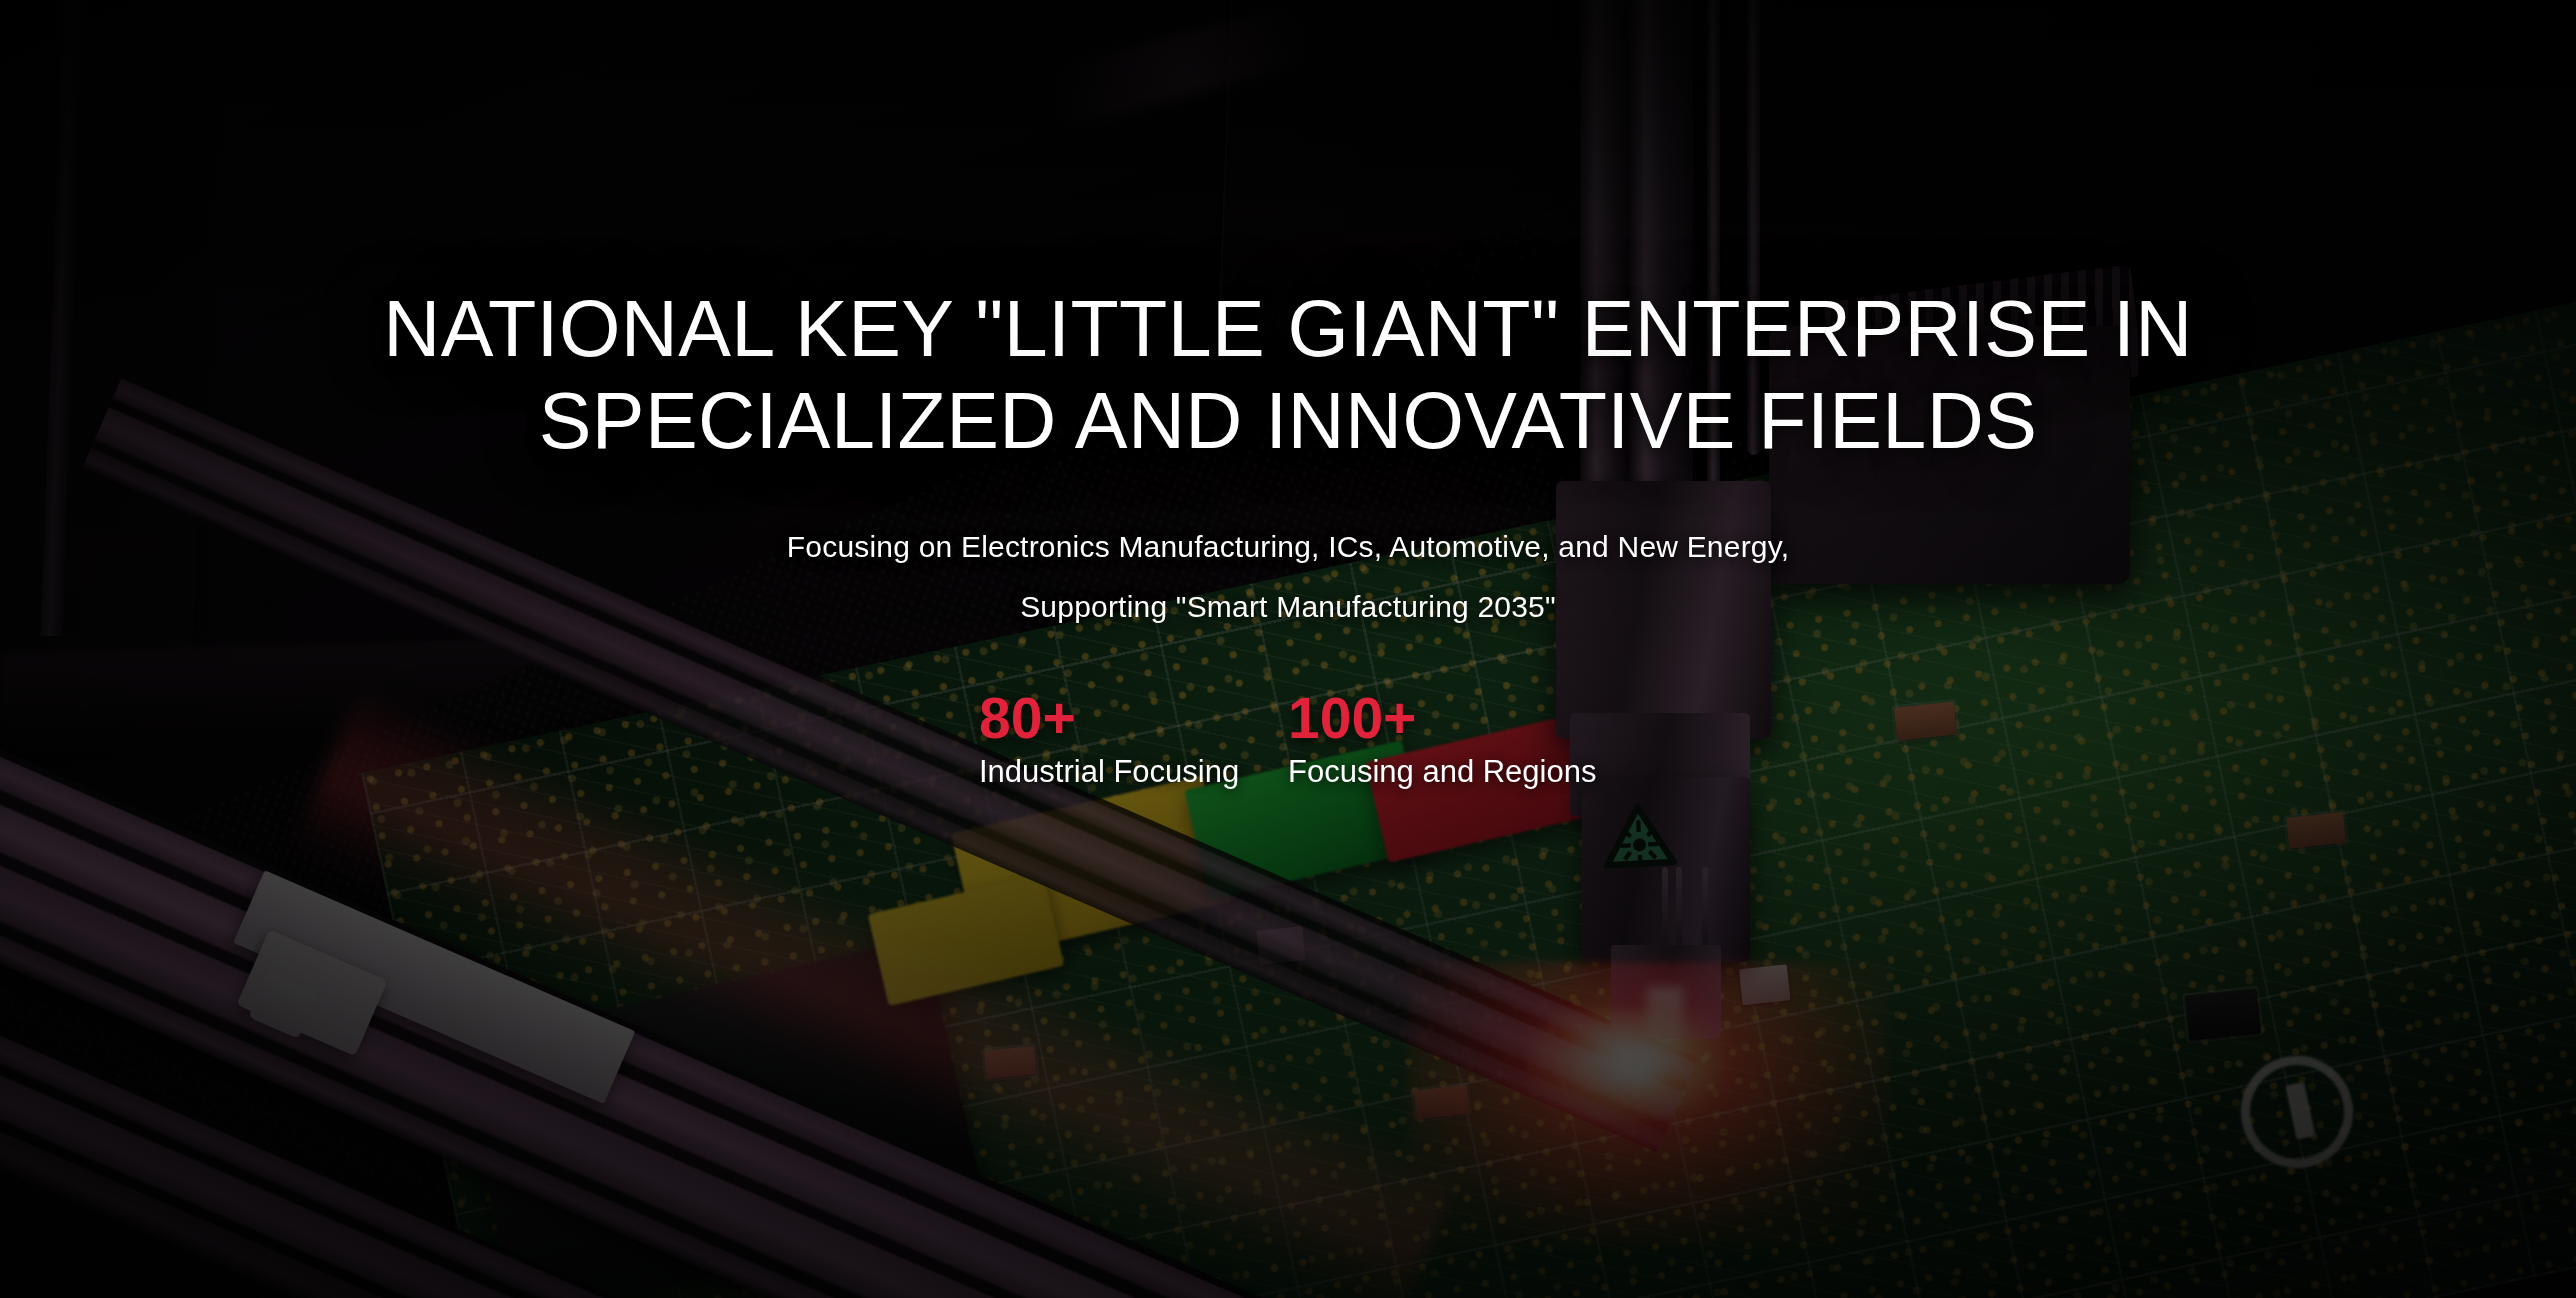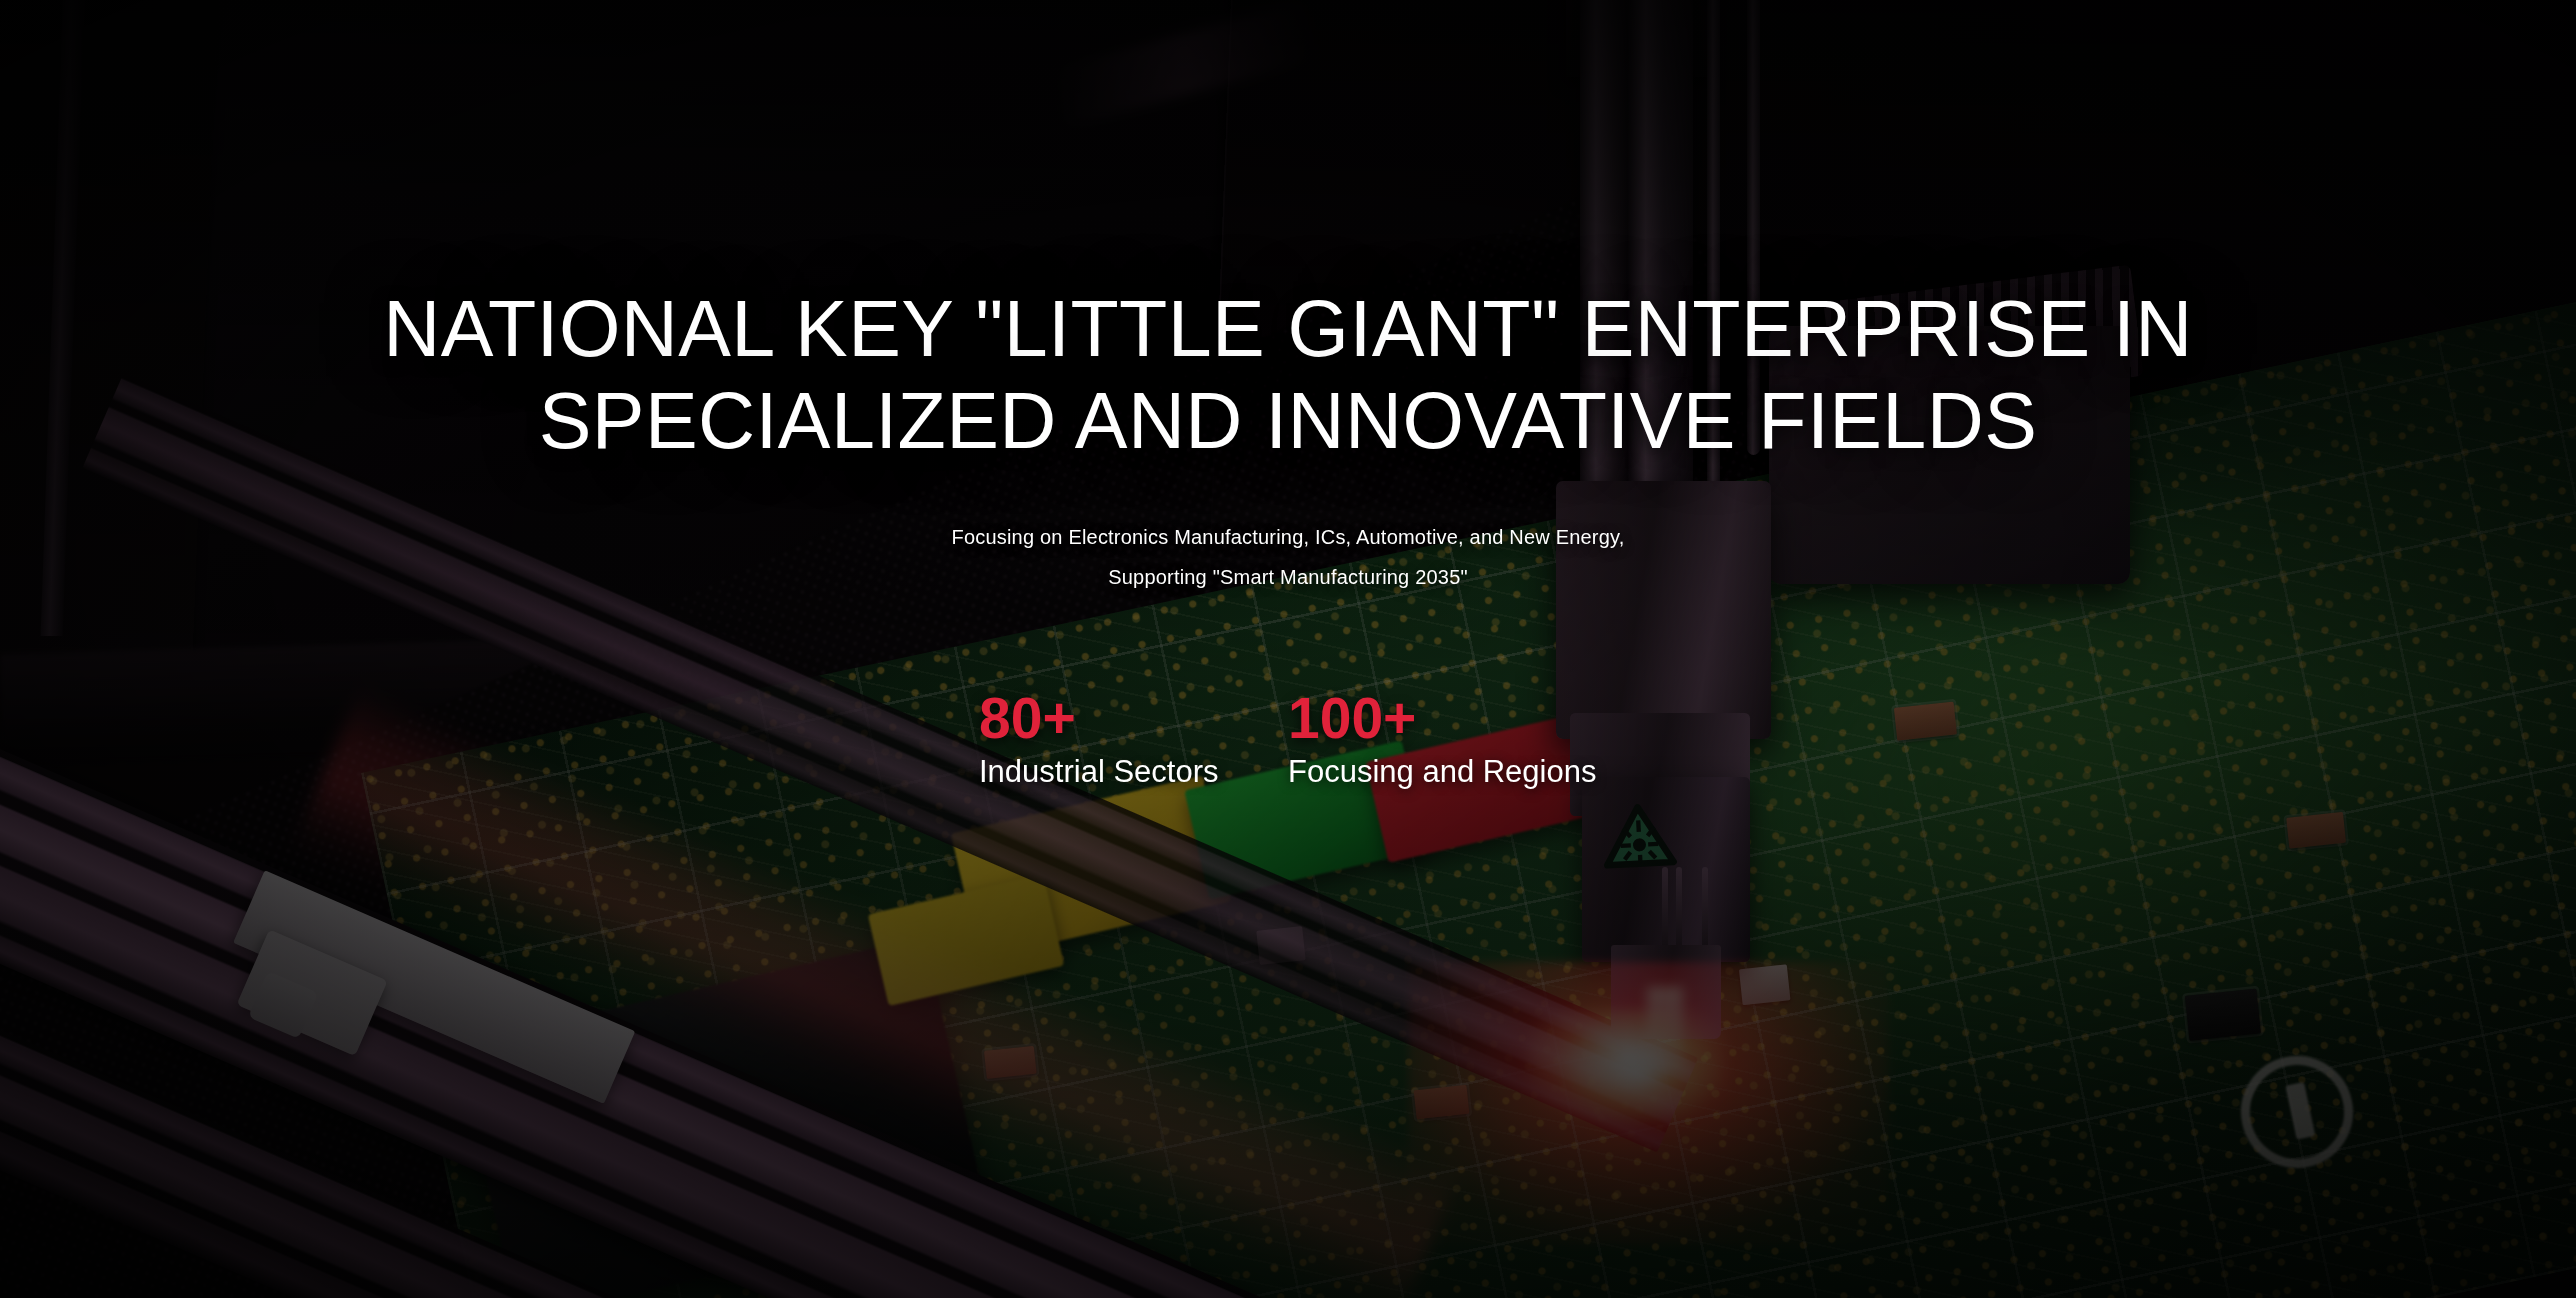--- a/index.html
+++ b/index.html
@@ -325,21 +325,21 @@
   .headline{
     position:absolute; left:0; right:0; top:283px;
     text-align:center; color:#fff;
     font-size:79px; line-height:1.16; font-weight:400; letter-spacing:0.4px;
     text-shadow:0 2.6px 17px rgba(0,0,0,.85), 0 0 60px rgba(0,0,0,.7);
     padding:0 197px;
   }
   .subtitle{
     position:absolute; left:0; right:0; top:517px;
     text-align:center; color:#fff;
-    font-size:20px; line-height:2.0; font-weight:400; letter-spacing:0.2px;
+    font-size:30px; line-height:2.0; font-weight:400; letter-spacing:0.2px;
     text-shadow:0 1.7px 12px rgba(0,0,0,.85);
   }
   .subtitle .l2{ display:block; }
 
   .stats{
     position:absolute; left:0; right:0; top:687px;
     display:flex; justify-content:center; align-items:flex-start;
   }
   .stat{ text-align:left; width:309px; }
   .stat-value{
@@ -456,21 +456,21 @@
     <h1 class="headline">NATIONAL KEY "LITTLE GIANT" ENTERPRISE IN SPECIALIZED AND INNOVATIVE FIELDS</h1>
 
     <div class="subtitle">
       <span class="l1">Focusing on Electronics Manufacturing, ICs, Automotive, and New Energy,</span>
       <span class="l2">Supporting "Smart Manufacturing 2035"</span>
     </div>
 
     <div class="stats">
       <div class="stat">
         <div class="stat-value">80+</div>
-        <div class="stat-label">Industrial Sectors</div>
+        <div class="stat-label">Industrial Focusing</div>
       </div>
       <div class="stat">
         <div class="stat-value">100+</div>
         <div class="stat-label">Focusing and Regions</div>
       </div>
     </div>
 
   </div>
 </div>
 

